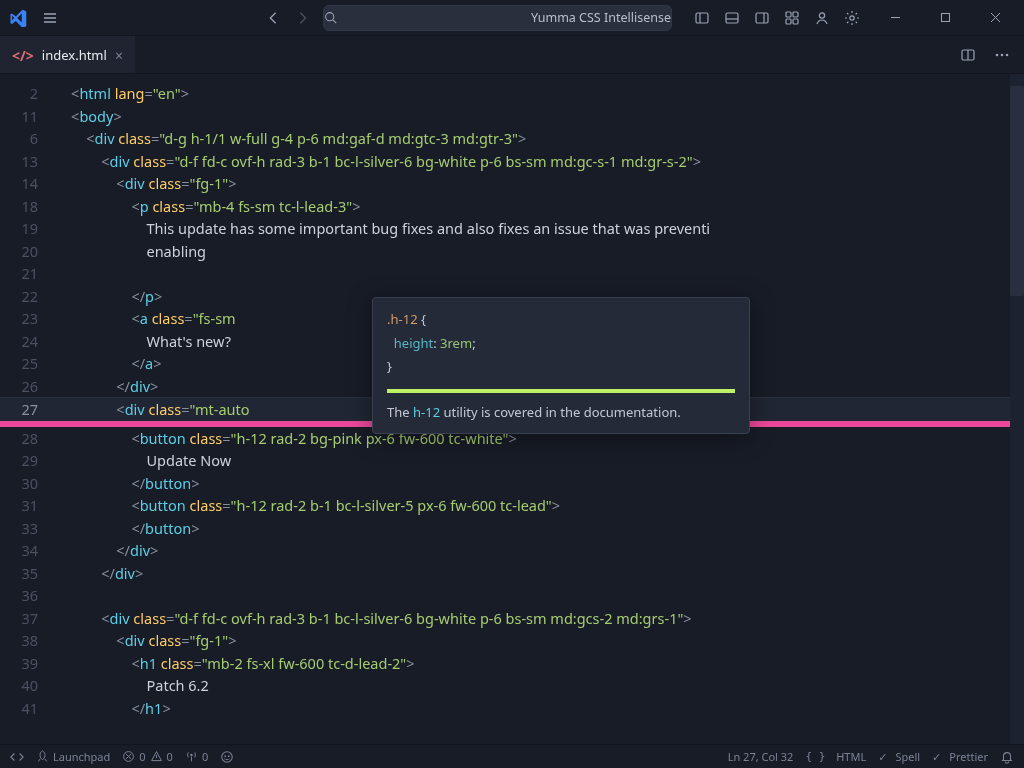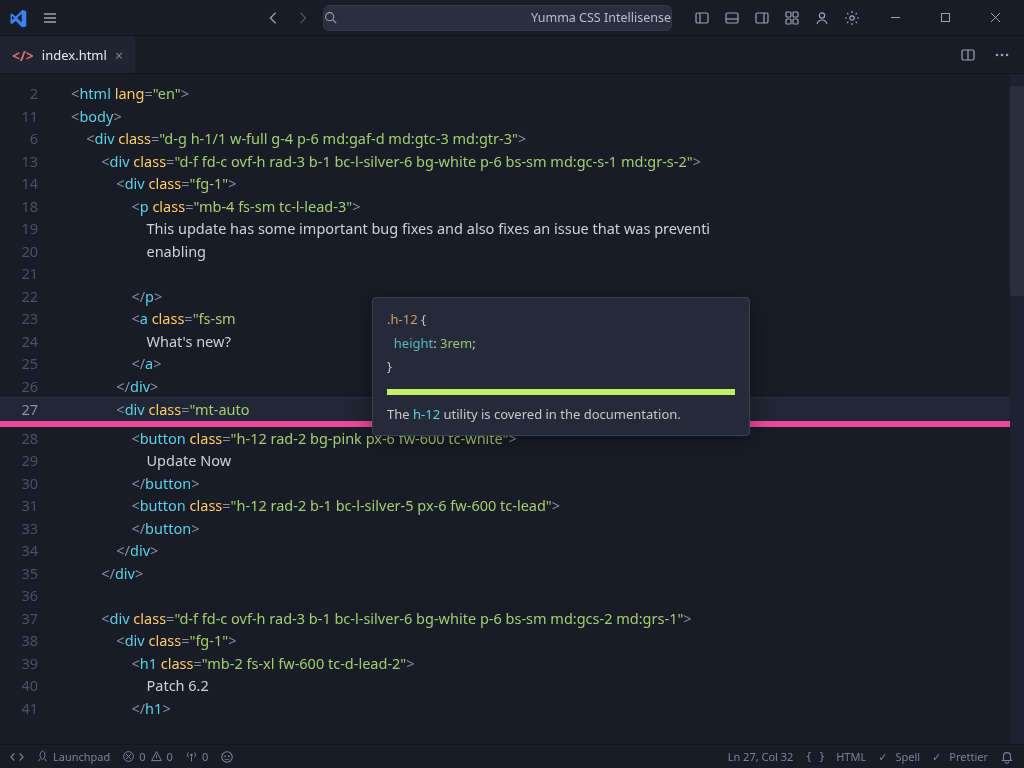--- a/index.html
+++ b/index.html
@@ -64,21 +64,21 @@
   .s{color:var(--string)}
   .p{color:var(--punct)}
   .tx{color:var(--text)}
 
   
   .hover{position:absolute;left:372px;top:223px;width:378px;background:var(--hover-bg);border:1px solid var(--hover-border);border-radius:4px;box-shadow:0 4px 24px rgba(0,0,0,.4);font-family:system-ui,sans-serif;font-size:13px;padding:10px 14px;color:#c3c8d4;z-index:10}
   .hover .codeblock{font-family:'Consolas',monospace;color:#c3c8d4;white-space:pre;margin-bottom:10px}
   .hover .codeblock .sel{color:#d19a66}
   .hover .codeblock .key{color:#56b6c2}
   .hover .codeblock .val{color:#98c379}
-  .hover .docline{border-top:6px solid #bef264;padding-top:8px}
+  .hover .docline{border-top:4px solid #bef264;padding-top:8px}
   .hover .docline .lnk{color:var(--link)}
 
   
   .minimap{position:absolute;right:0;top:0;width:14px;bottom:0;background:linear-gradient(#1d2230,#1d2230)}
   .minimap .viewport{position:absolute;right:0;top:12px;width:14px;height:210px;background:rgba(120,130,160,.15);border-radius:2px}
 
   
   .statusbar{height:24px;background:var(--statusbar);display:flex;align-items:center;font-size:11px;color:var(--statusbar-text);padding:0 10px;border-top:1px solid #12151d}
   .sgroup{display:flex;align-items:center;gap:12px}
   .sitem{display:flex;align-items:center;gap:4px;cursor:pointer}

